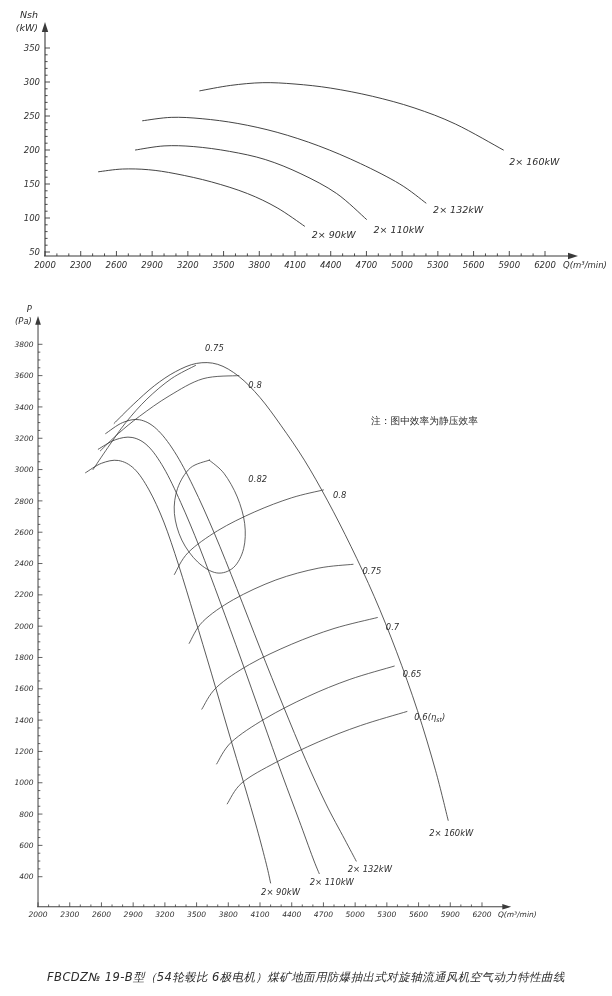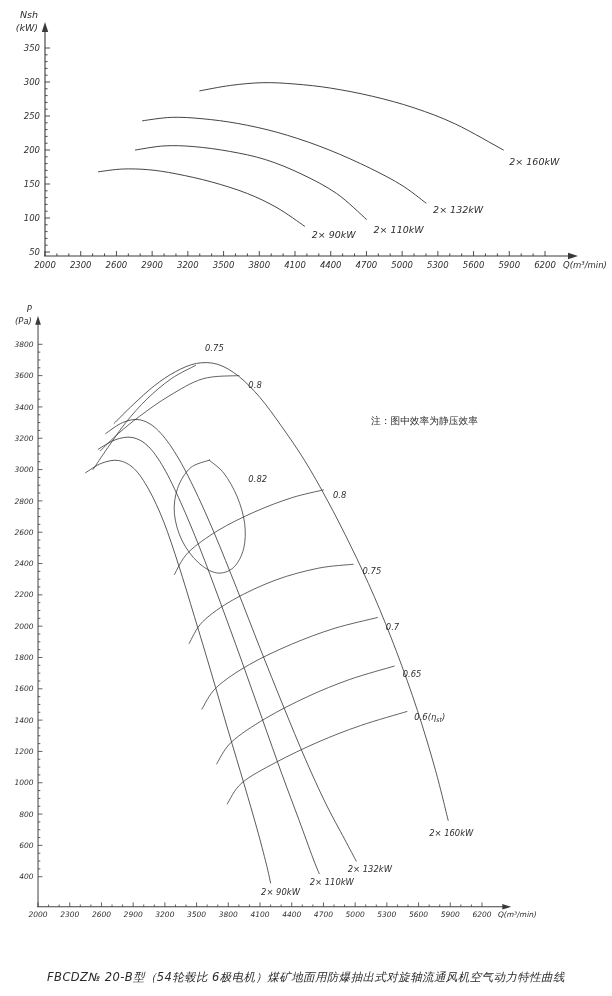--- a/index.html
+++ b/index.html
@@ -300,14 +300,14 @@
       <path d="M213.91904761904763 370.1823529411765C216.50873015873017 366.0509803921569 221.09047619047618 353.656862745098 229.45714285714286 345.3941176470588C237.82380952380953 337.1313725490196 250.37380952380948 328.4259803921569 264.1190476190476 320.6058823529412C277.8642857142857 312.7857843137255 295.9920634920635 304.37549019607843 311.92857142857144 298.47352941176473C327.8650793650794 292.57156862745103 345.19603174603174 288.14509803921567 359.73809523809524 285.1941176470588C374.28015873015875 282.24313725490197 392.60714285714283 281.50539215686274 399.18095238095236 280.7676470588235" fill="none" stroke="#3a3a3a" stroke-width="0.9" stroke-linecap="round"></path>
       <text x="409.93809523809523" y="292.27647058823527" font-size="9.5" text-anchor="start" font-style="italic" font-family="&quot;DejaVu Sans&quot;,&quot;Liberation Sans&quot;,sans-serif">0.75</text>
       <path d="M228.26190476190476 444.5470588235294C231.05079365079365 440.4156862745098 236.03095238095239 428.1691176470588 244.9952380952381 419.75882352941176C253.95952380952383 411.34852941176473 267.90396825396823 402.2004901960785 282.04761904761904 394.0852941176471C296.19126984126984 385.9700980392157 313.9206349206349 377.85490196078433 329.85714285714283 371.0676470588235C345.7936507936508 364.2803921568627 361.5309523809524 358.378431372549 377.6666666666667 353.36176470588236C393.802380952381 348.3450980392157 418.50396825396825 343.0333333333333 426.6714285714286 340.9676470588235" fill="none" stroke="#3a3a3a" stroke-width="0.9" stroke-linecap="round"></path>
       <text x="436.23333333333335" y="355.13235294117646" font-size="9.5" text-anchor="start" font-style="italic" font-family="&quot;DejaVu Sans&quot;,&quot;Liberation Sans&quot;,sans-serif">0.7</text>
       <path d="M244.9952380952381 506.5176470588235C247.784126984127 502.3862745098039 252.56507936507933 490.2872549019608 261.7285714285714 481.7294117647059C270.89206349206347 473.171568627451 285.6333333333333 463.728431372549 299.9761904761905 455.1705882352941C314.31904761904764 446.61274509803917 331.8492063492063 437.7598039215686 347.7857142857143 430.38235294117646C363.72222222222223 423.0049019607843 379.2603174603174 416.660294117647 395.5952380952381 410.90588235294115C411.9301587301587 405.15147058823527 437.42857142857144 398.3642156862745 445.7952380952381 395.8558823529412" fill="none" stroke="#3a3a3a" stroke-width="0.9" stroke-linecap="round"></path>
       <text x="455.35714285714283" y="408.25" font-size="9.5" text-anchor="start" font-style="italic" font-family="&quot;DejaVu Sans&quot;,&quot;Liberation Sans&quot;,sans-serif">0.65</text>
       <path d="M256.947619047619 551.6676470588235C259.7365079365079 547.6838235294117 264.5174603174603 535.5848039215687 273.68095238095236 527.7647058823529C282.84444444444443 519.9446078431372 297.5857142857143 512.4196078431372 311.92857142857144 504.7470588235294C326.2714285714286 497.07450980392156 343.8015873015873 488.66421568627453 359.73809523809524 481.7294117647059C375.6746031746032 474.79460784313727 390.8142857142857 468.8926470588235 407.54761904761904 463.13823529411764C424.2809523809524 457.38382352941176 451.37301587301585 449.8588235294118 460.1380952380952 447.2029411764706" fill="none" stroke="#3a3a3a" stroke-width="0.9" stroke-linecap="round"></path>
       <text x="468.5047619047619" y="456.94117647058823" font-size="9.5" text-anchor="start" font-style="italic" font-family="&quot;DejaVu Sans&quot;,&quot;Liberation Sans&quot;,sans-serif">0.6(η<tspan dy="2" font-size="7">st</tspan><tspan dy="-2">)</tspan></text>
       <text x="419.5" y="122.30000000000001" font-size="11" text-anchor="start" font-style="normal" font-family="&quot;DejaVu Sans&quot;,&quot;Liberation Sans&quot;,sans-serif">注：图中效率为静压效率</text>
     </svg>
-  <div class="caption">FBCDZ№ 20-B型（54轮毂比 6极电机）煤矿地面用防爆抽出式对旋轴流通风机空气动力特性曲线</div>
+  <div class="caption">FBCDZ№ 19-B型（54轮毂比 6极电机）煤矿地面用防爆抽出式对旋轴流通风机空气动力特性曲线</div>
 </div>
 
 </body></html>

